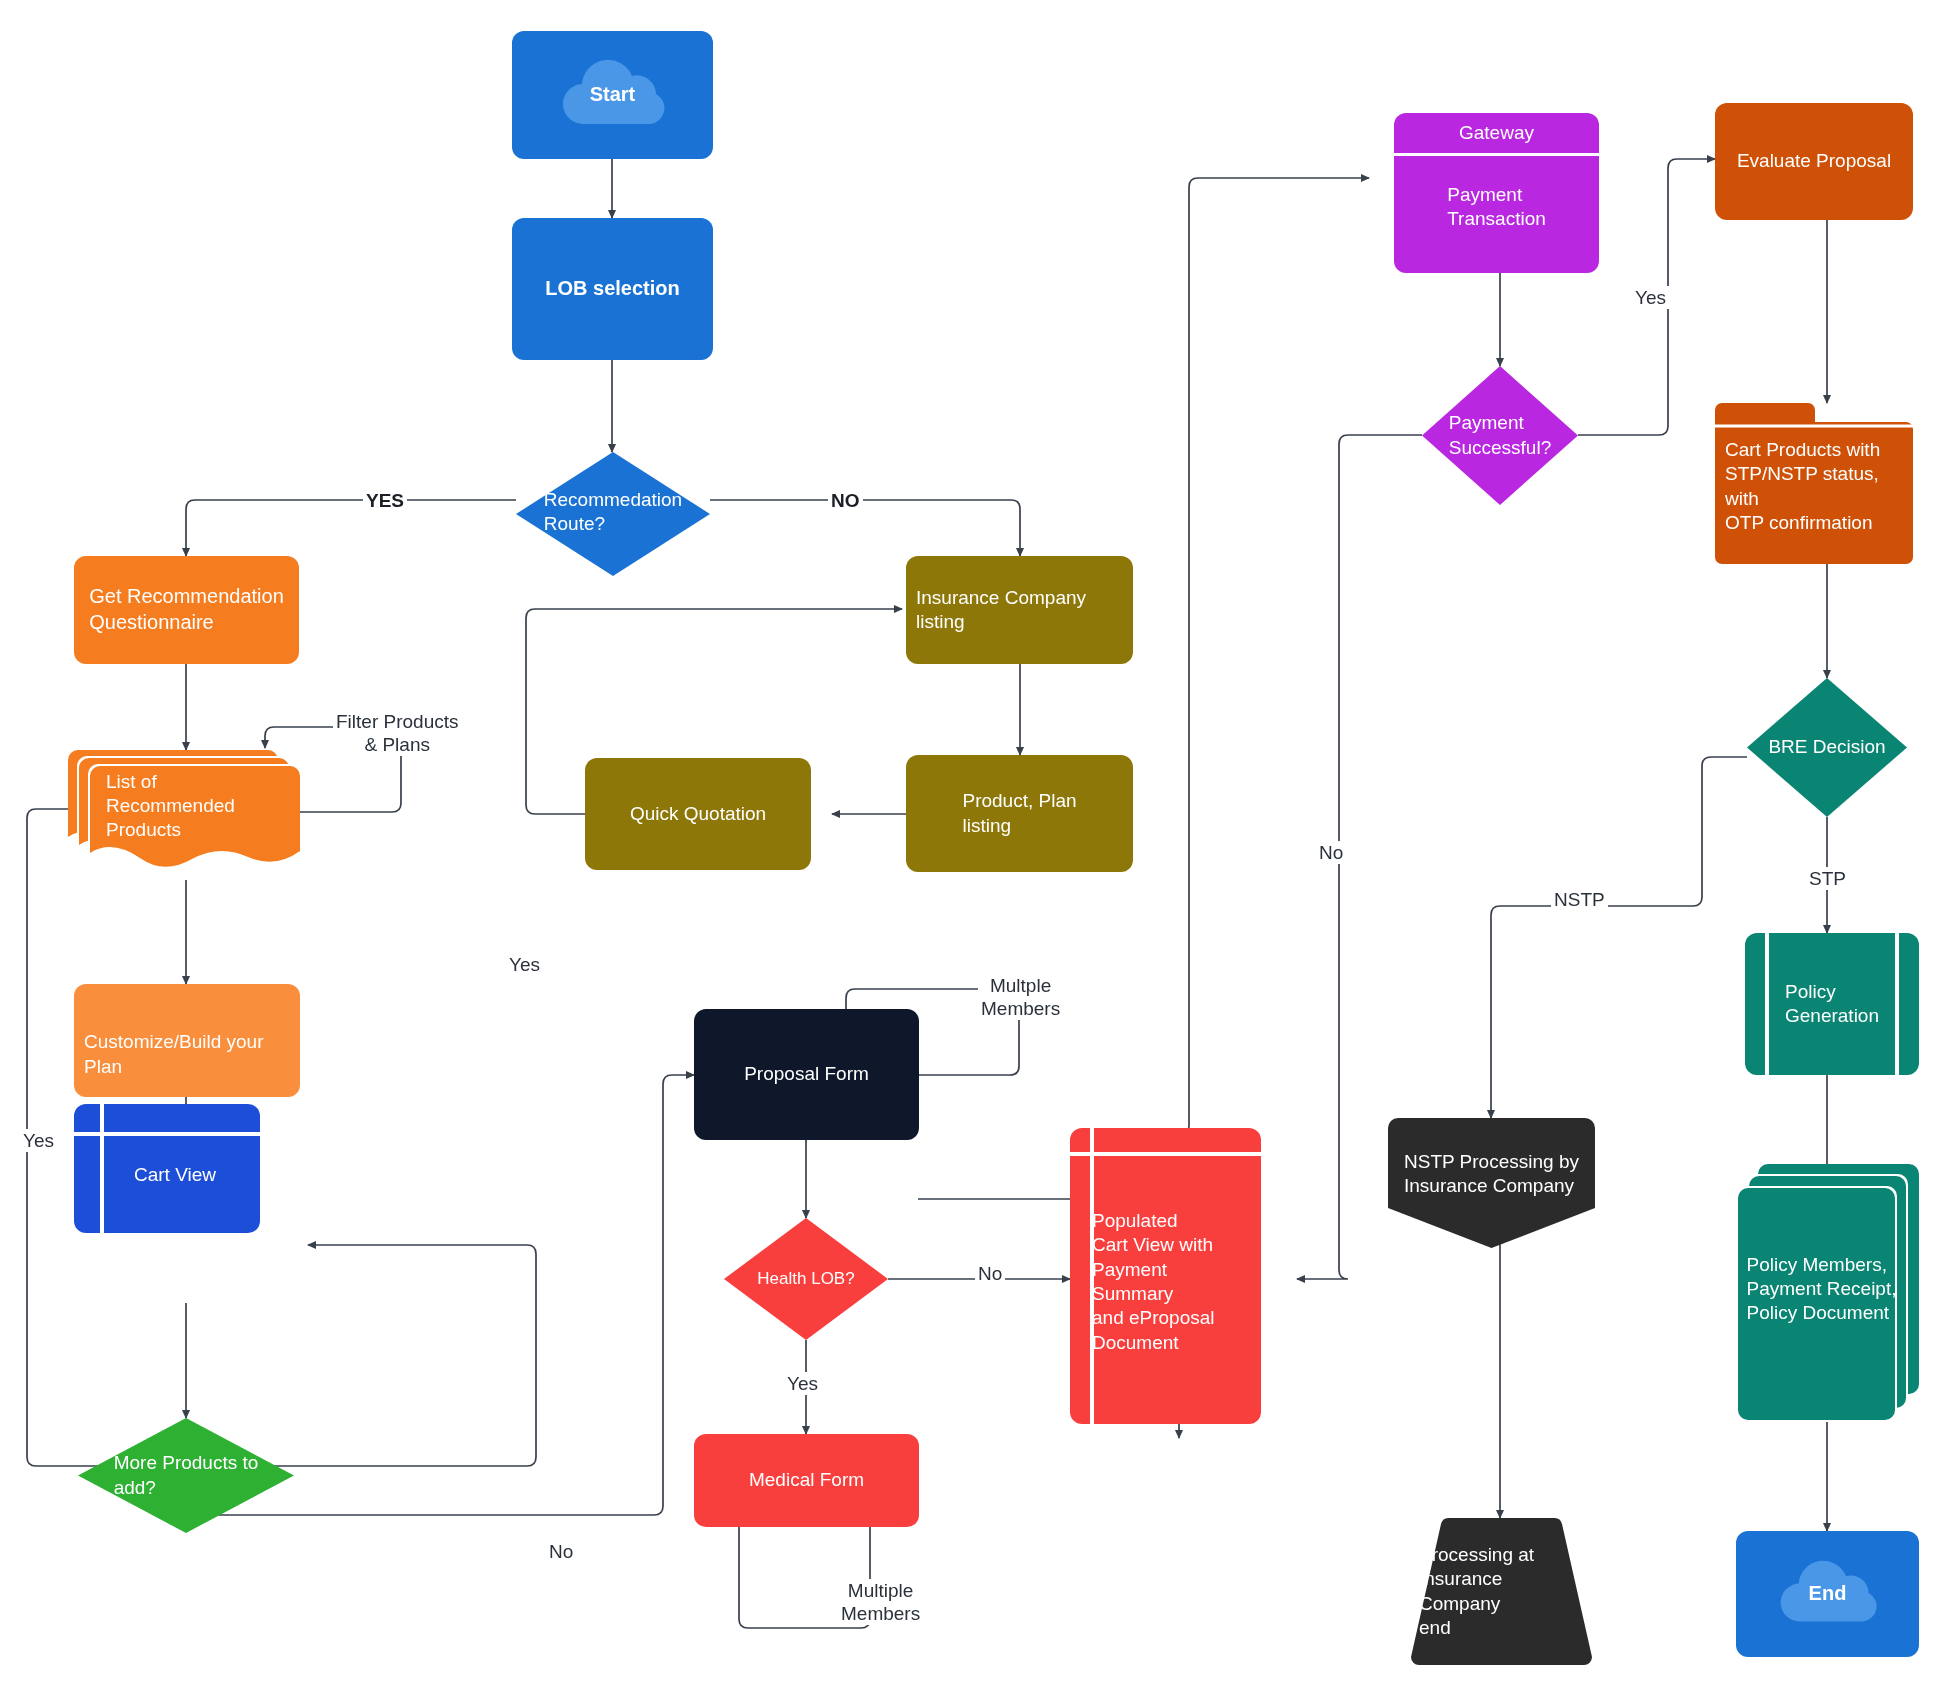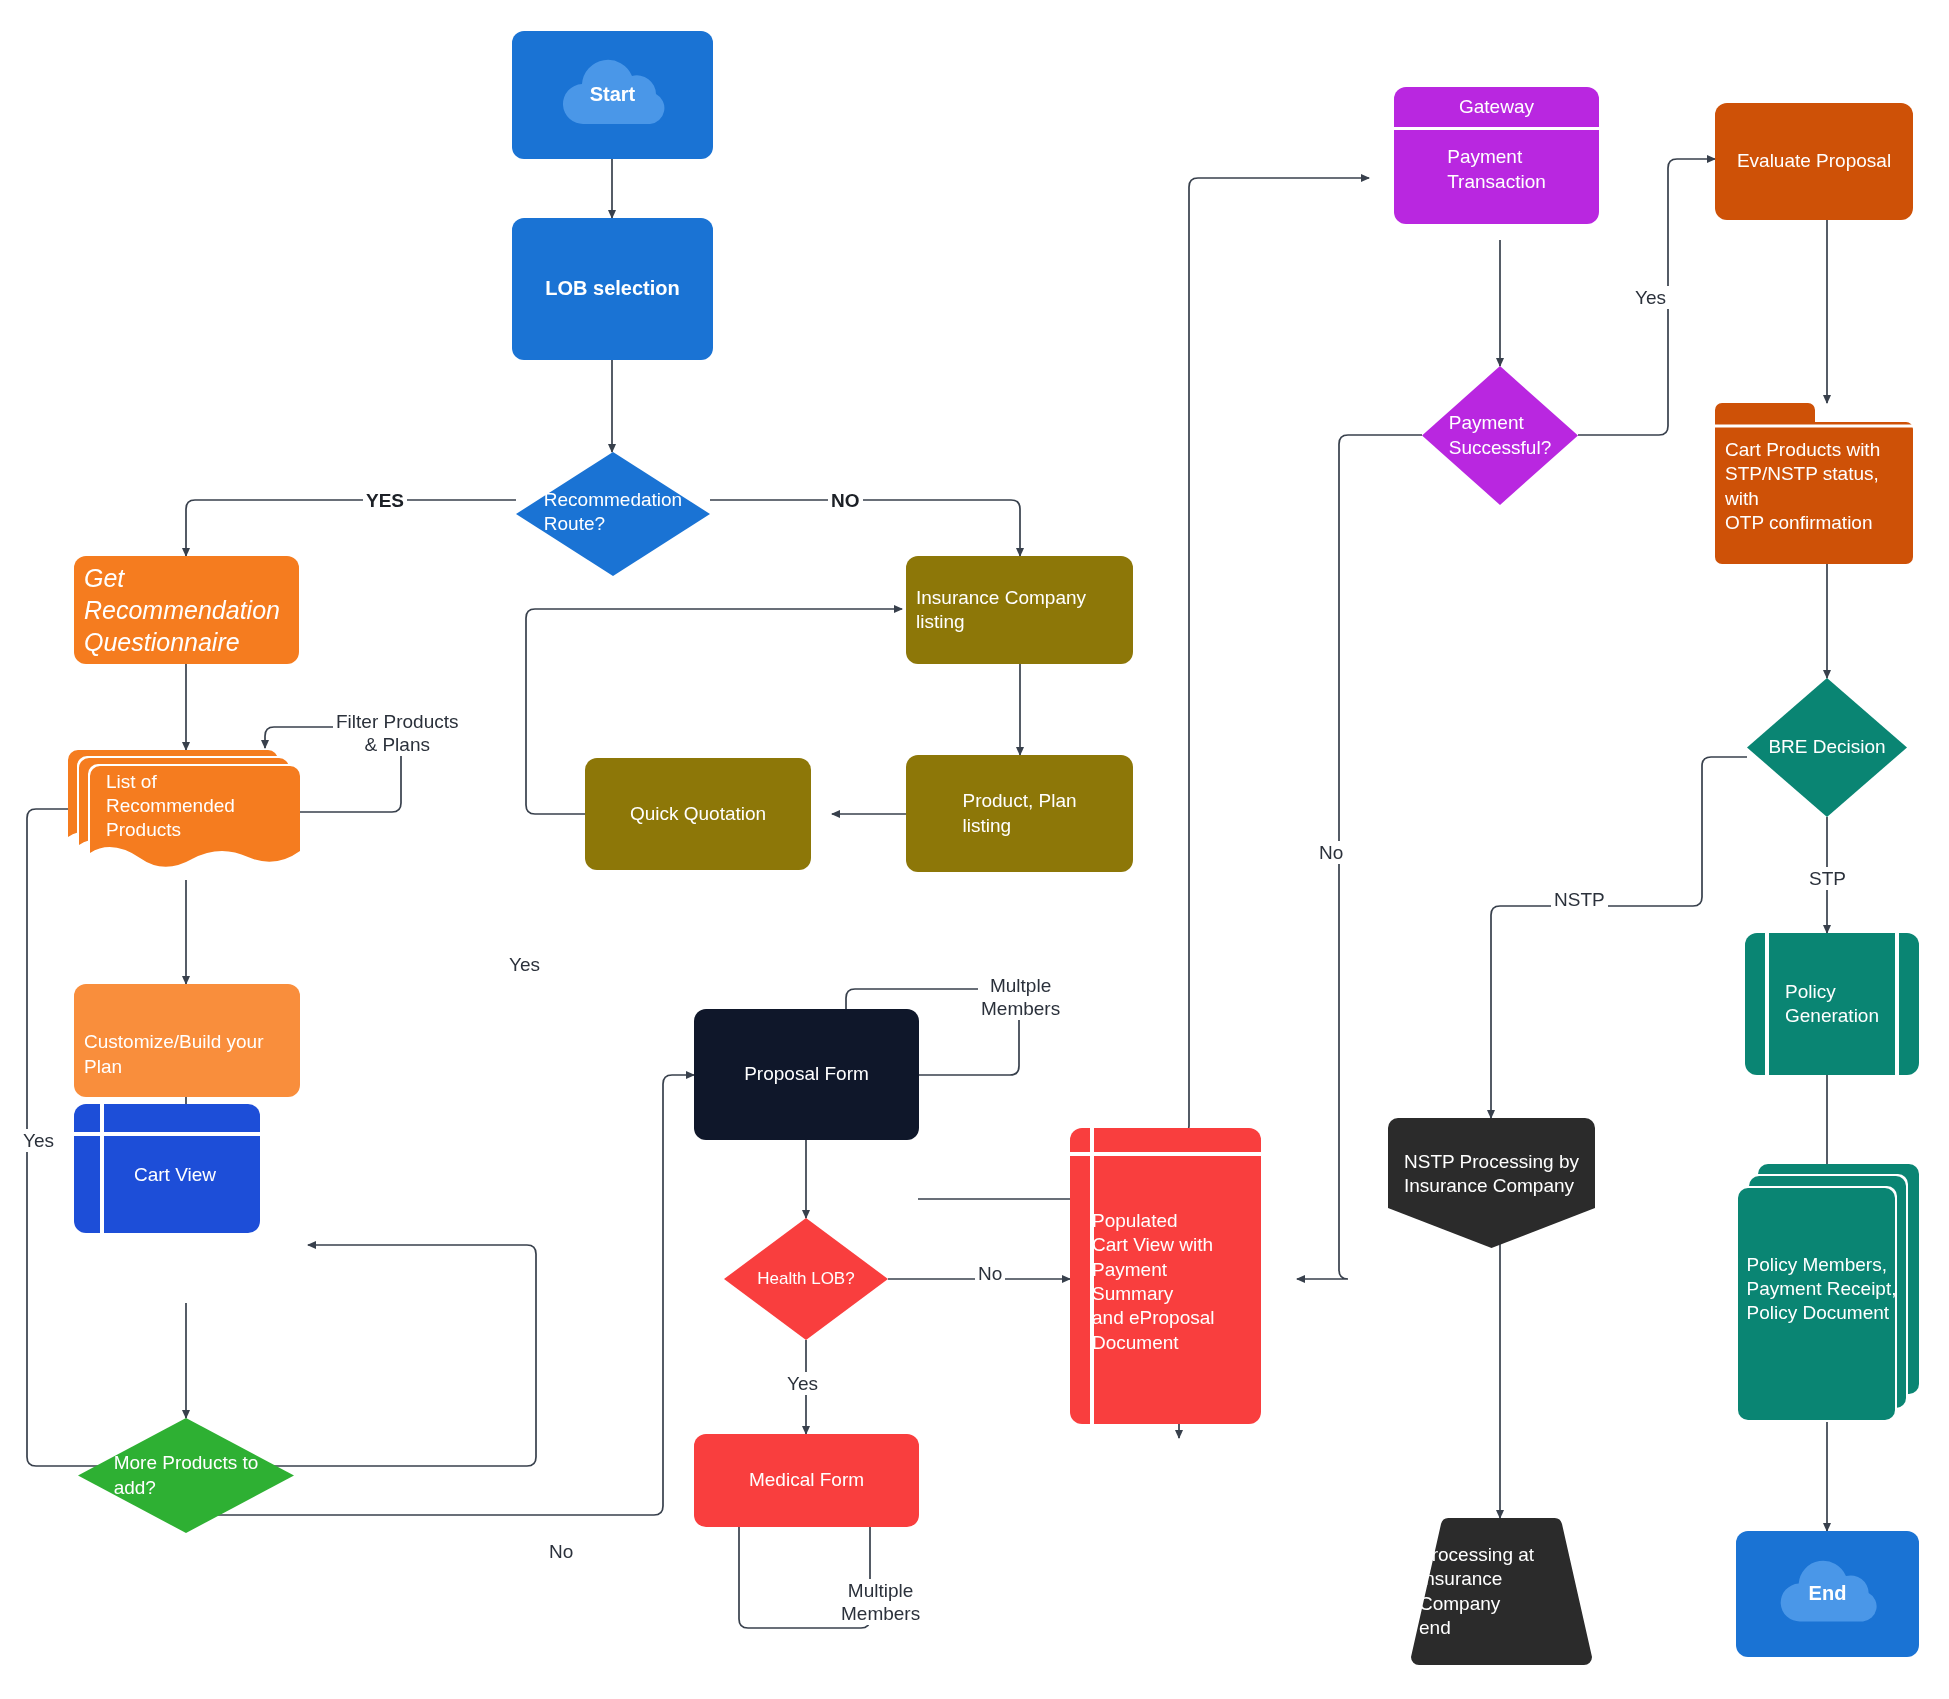--- a/index.html
+++ b/index.html
@@ -132,21 +132,21 @@
 
   <div class="node diamond" style="left:516px;top:452px;width:194px;height:124px;">
     <svg class="dshape" viewBox="0 0 194 124" preserveAspectRatio="none">
       <polygon points="97,0 194,62 97,124 0,62" fill="#1a73d4"></polygon>
     </svg>
     <span class="txt" style="font-size:19px;margin-top:-4px;">Recommedation
 Route?</span>
   </div>
 
   <div class="node rrect" style="left:74px;top:556px;width:225px;height:108px;background:#f57c1f;">
-    <span class="txt" style="font-size:25px;font-style:italic;">Get Recommendation
+    <span class="txt" style="font-size:20px;">Get Recommendation
 Questionnaire</span>
   </div>
 
   <div class="node" style="left:74px;top:750px;width:226px;height:130px;">
     <svg class="docshape" width="226" height="130" viewBox="0 0 226 130" preserveAspectRatio="none" style="overflow:visible;">
       <path d="M0,12 h200 a10,10 0 0 1 10,10 v75 q-25,18 -52,6 q-28,-13 -56,2 q-28,16 -52,-1 q-28,-19 -50,-5 v-77 a10,10 0 0 1 10,-10 z" transform="translate(-6,-12)" fill="#f57c1f"></path>
       <path d="M0,12 h200 a10,10 0 0 1 10,10 v75 q-25,18 -52,6 q-28,-13 -56,2 q-28,16 -52,-1 q-28,-19 -50,-5 v-77 a10,10 0 0 1 10,-10 z" transform="translate(3,-6)" fill="#fff"></path>
       <path d="M0,12 h200 a10,10 0 0 1 10,10 v75 q-25,18 -52,6 q-28,-13 -56,2 q-28,16 -52,-1 q-28,-19 -50,-5 v-77 a10,10 0 0 1 10,-10 z" transform="translate(5,-4)" fill="#f57c1f"></path>
       <path d="M0,12 h200 a10,10 0 0 1 10,10 v75 q-25,18 -52,6 q-28,-13 -56,2 q-28,16 -52,-1 q-28,-19 -50,-5 v-77 a10,10 0 0 1 10,-10 z" transform="translate(14,2)" fill="#fff"></path>
       <path d="M0,12 h200 a10,10 0 0 1 10,10 v75 q-25,18 -52,6 q-28,-13 -56,2 q-28,16 -52,-1 q-28,-19 -50,-5 v-77 a10,10 0 0 1 10,-10 z" transform="translate(16,4)" fill="#f57c1f"></path>
@@ -204,21 +204,21 @@
   <div class="node rrect" style="left:1070px;top:1128px;width:191px;height:296px;background:#f93e3e;">
     <div class="rule-h" style="top:24px;"></div>
     <div class="rule-v" style="left:20px;"></div>
     <span class="txt" style="font-size:19px;margin-left:12px;margin-top:12px;">Populated
 Cart View with
 Payment Summary
 and eProposal
 Document</span>
   </div>
 
-  <div class="node rrect" style="left:1394px;top:87px;width:205px;height:137px;background:#b927e0;">
+  <div class="node rrect" style="left:1394px;top:113px;width:205px;height:160px;background:#b927e0;">
     <div class="hdr" style="height:40px;">Gateway</div>
     <div class="hdr-line" style="top:40px;"></div>
     <span class="txt" style="font-size:19px;margin-top:28px;">Payment
 Transaction</span>
   </div>
 
   <div class="node diamond" style="left:1422px;top:366px;width:156px;height:139px;">
     <svg class="dshape" viewBox="0 0 156 139" preserveAspectRatio="none">
       <polygon points="78,0 156,69.5 78,139 0,69.5" fill="#b927e0"></polygon>
     </svg>

